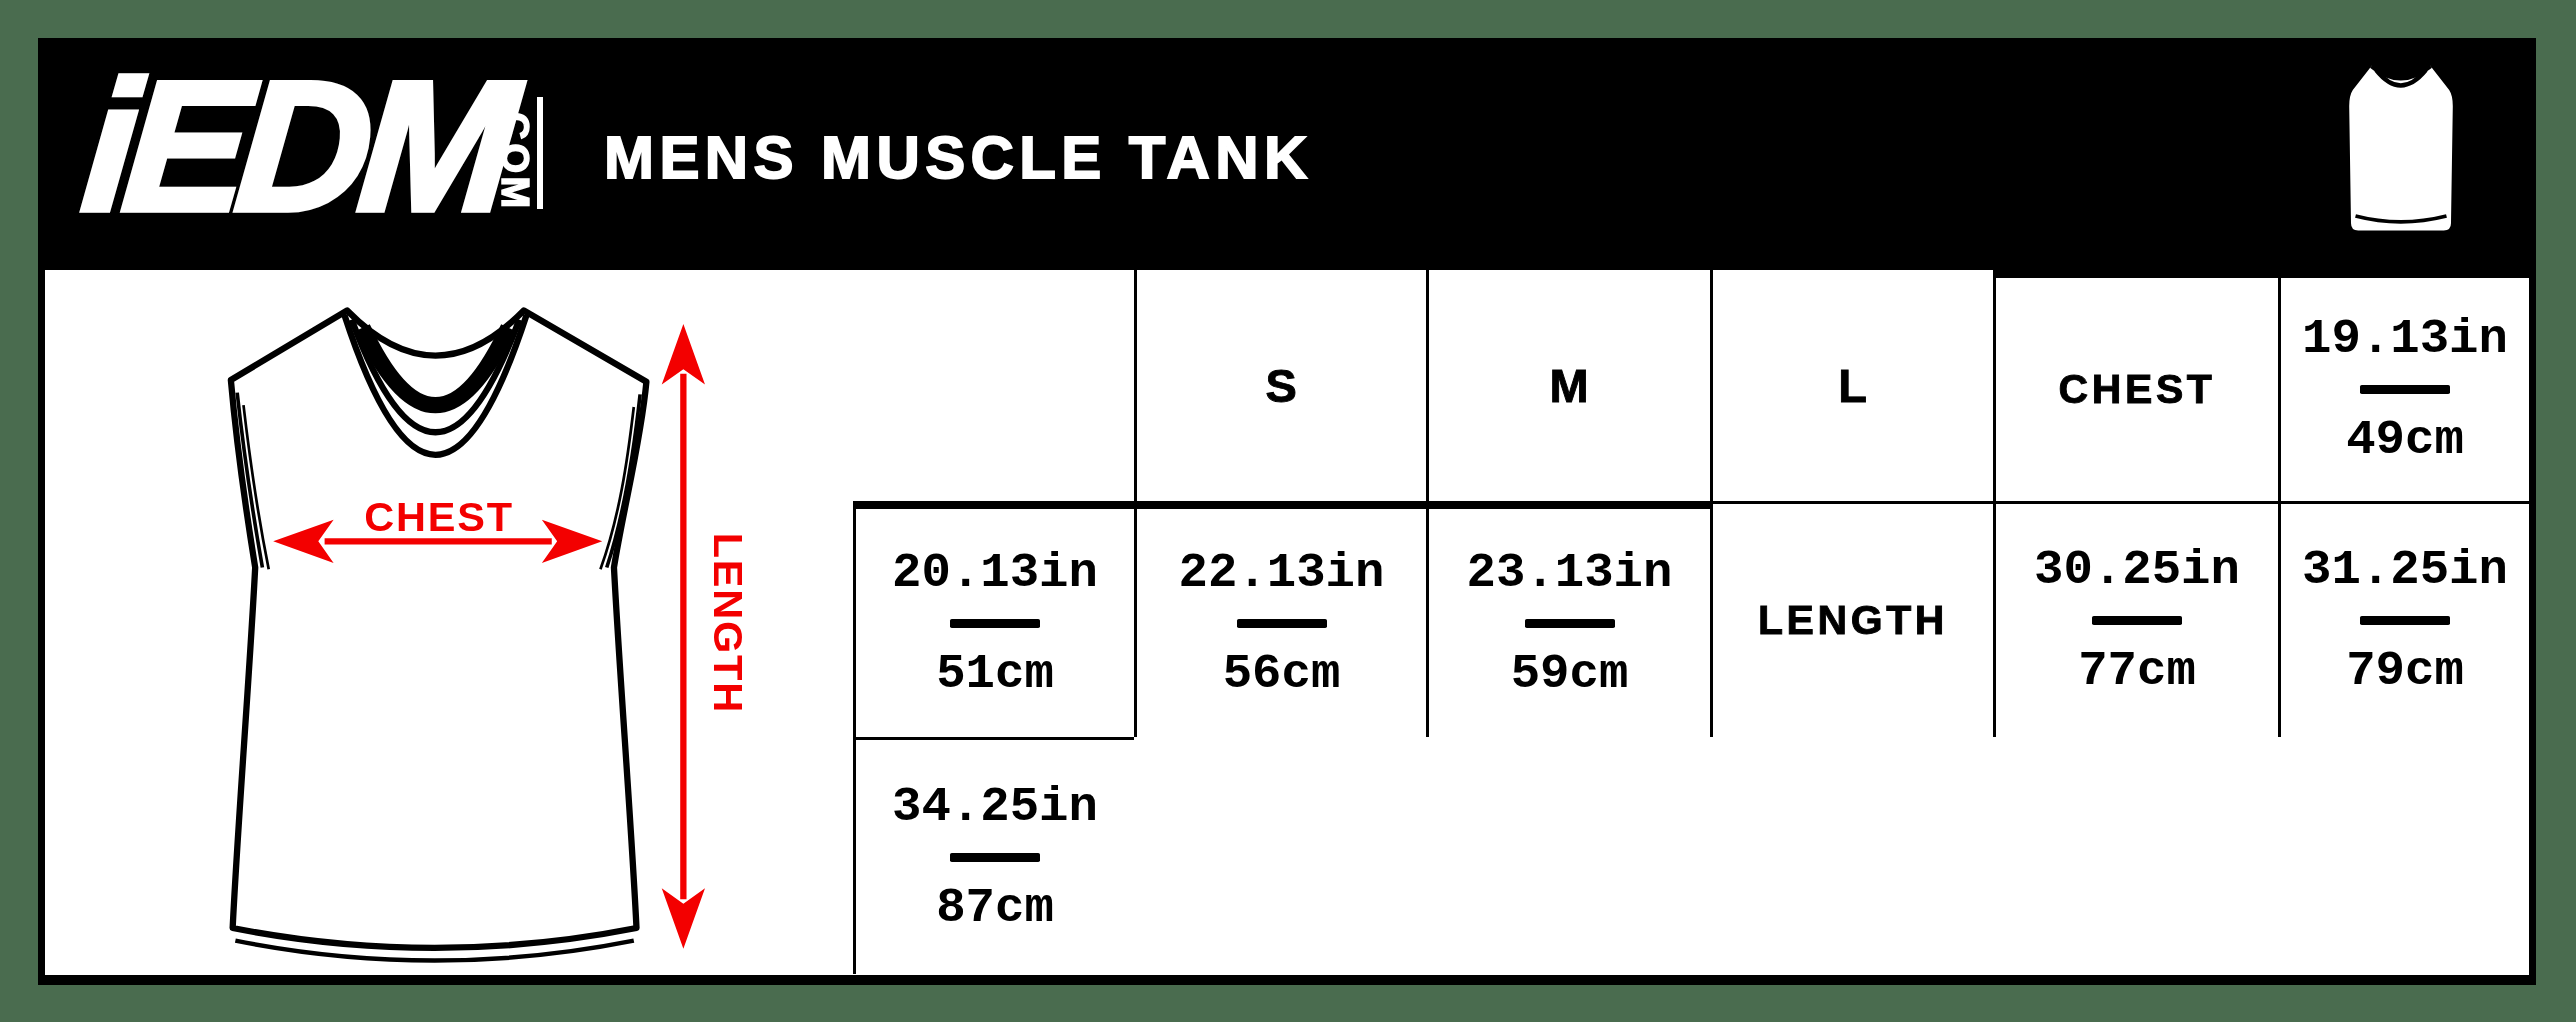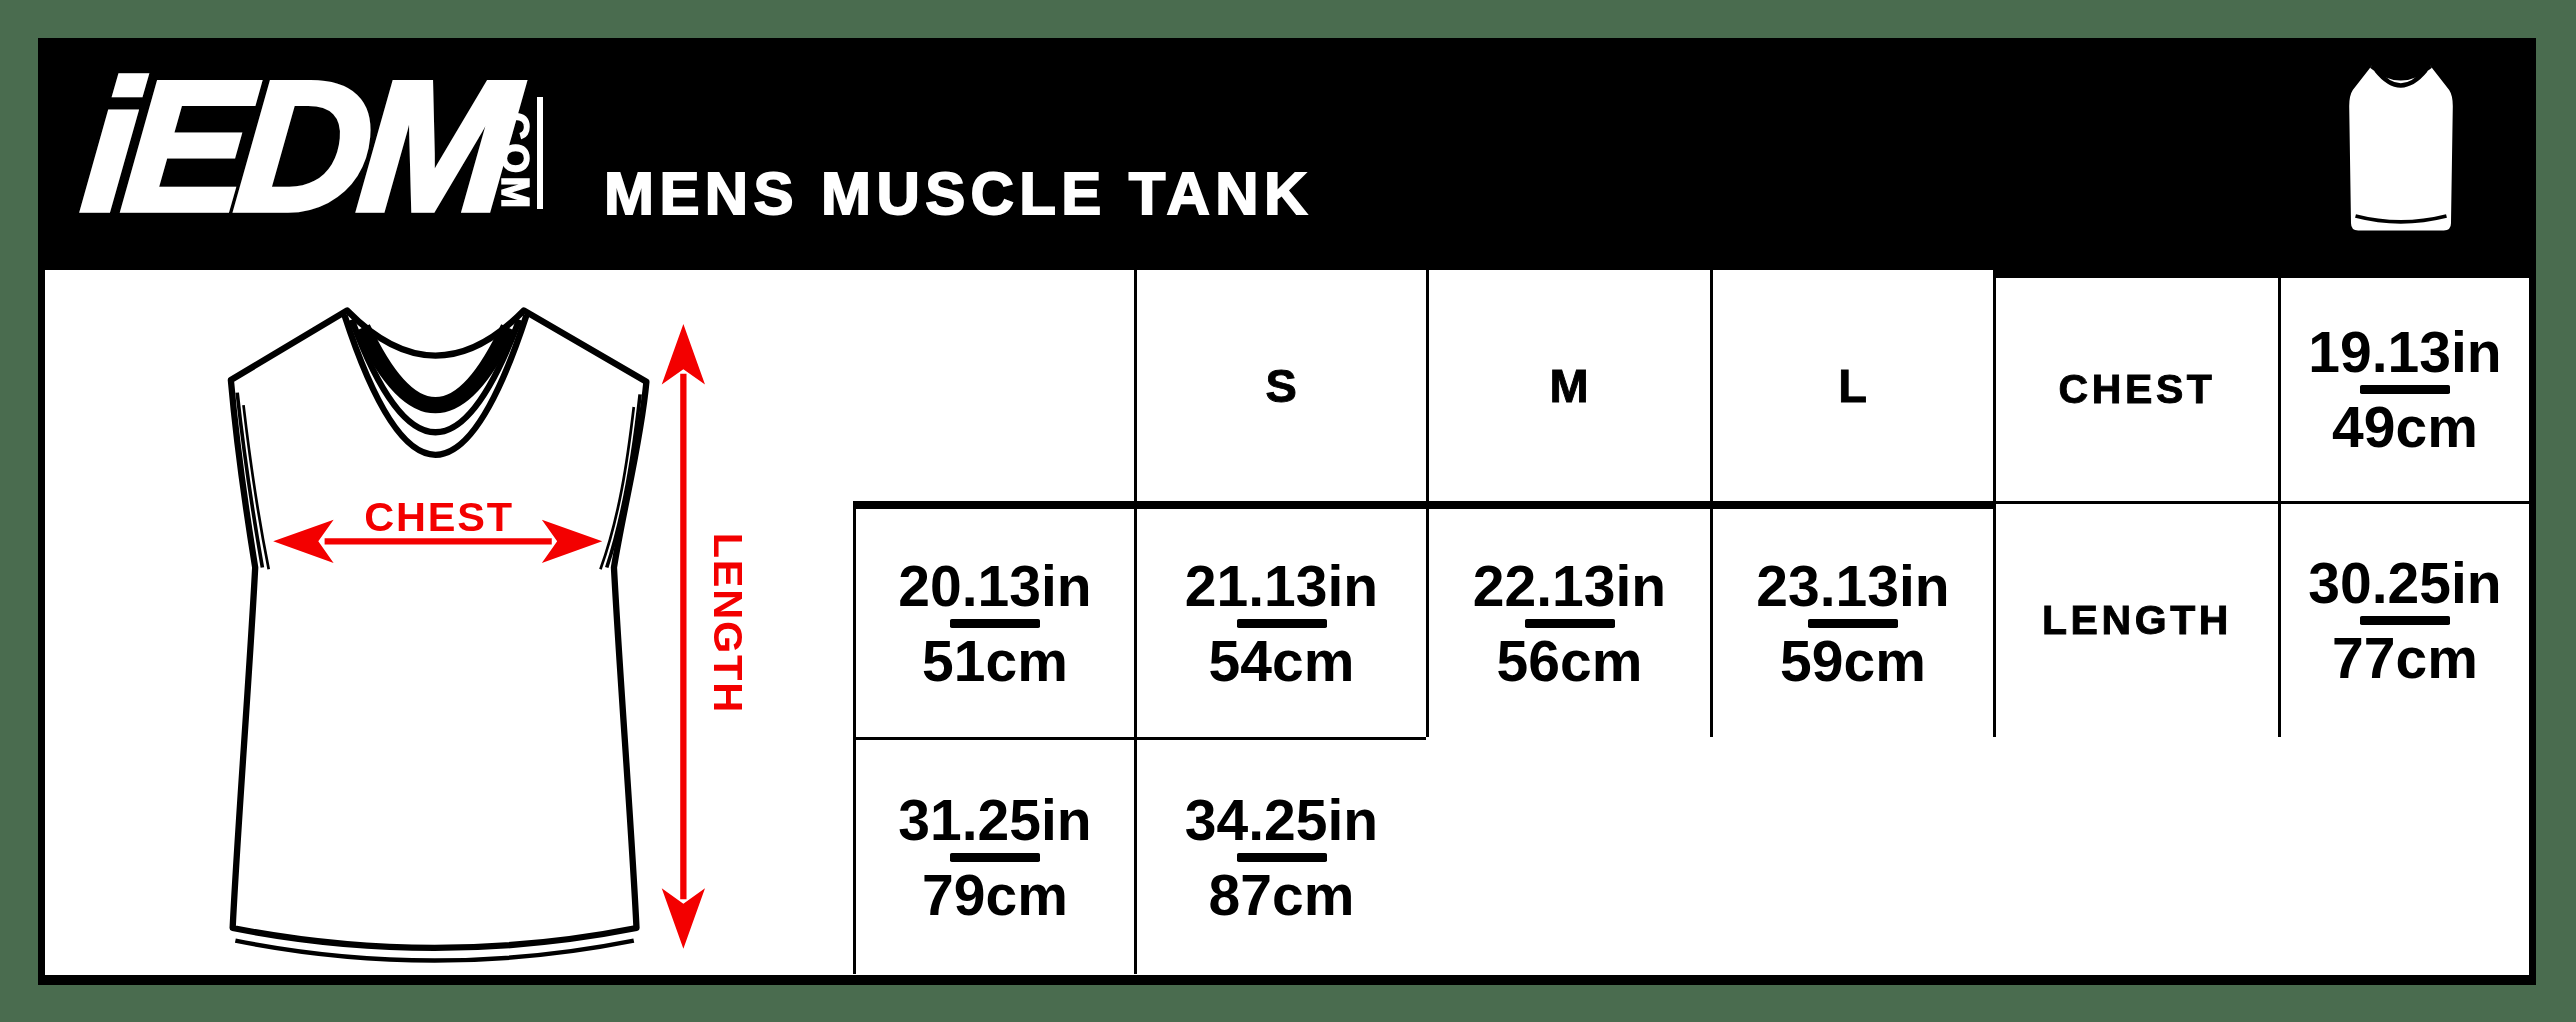--- a/index.html
+++ b/index.html
@@ -44,21 +44,20 @@
     white-space:nowrap;
   }
   .header-divider{
     position:absolute;left:492px;top:52px;width:6.3px;height:112px;background:#fff;
   }
   .header-title{
     position:absolute;left:559px;top:112px;transform:translateY(-50%);
     color:#fff;font-size:60px;font-weight:bold;letter-spacing:5.4px;
     -webkit-text-stroke:1.8px #fff;
     white-space:nowrap;
-    margin-top:36px;
   }
   .header-garment-icon{
     position:absolute;left:2297px;top:13.5px;width:118px;height:188px;
   }
   
   .content{
     position:absolute;left:0;top:225px;width:2484px;height:704px;background:#fff;
   }
   .diagram-svg{position:absolute;left:0;top:0;width:808px;height:704px;}
   
@@ -79,21 +78,21 @@
     -webkit-text-stroke:0.9px #000;
   }
   .cell.row-label{
     border-left:3.6px solid #000;border-top:8px solid #000;
     font-size:41px;font-weight:bold;letter-spacing:3.6px;
     -webkit-text-stroke:0.9px #000;
   }
   .cell.row-label.r1{border-top-width:3.6px;}
   .cell.val{
     border-left:3.6px solid #000;border-top:8px solid #000;
-    font-size:57px;font-weight:bold;
+    font-size:49px;font-weight:bold;row-gap:18px;font-family:Liberation Mono, monospace;
   }
   .cell.val.r1{border-top-width:3.6px;}
   .unit-divider{width:90px;height:9px;background:#000;border-radius:1.8px;}
 </style>
 </head>
 <body>
 
 <div class="canvas">
   <div class="card">
 
@@ -161,25 +160,20 @@
             <div>19.13in</div>
             <div class="unit-divider"></div>
             <div>49cm</div>
           </div>
           <div class="cell val r0">
             <div>20.13in</div>
             <div class="unit-divider"></div>
             <div>51cm</div>
           </div>
           <div class="cell val r0">
-            <div>21.13in</div>
-            <div class="unit-divider"></div>
-            <div>54cm</div>
-          </div>
-          <div class="cell val r0">
             <div>22.13in</div>
             <div class="unit-divider"></div>
             <div>56cm</div>
           </div>
           <div class="cell val r0">
             <div>23.13in</div>
             <div class="unit-divider"></div>
             <div>59cm</div>
           </div>
           <div class="cell row-label r1">LENGTH</div>

